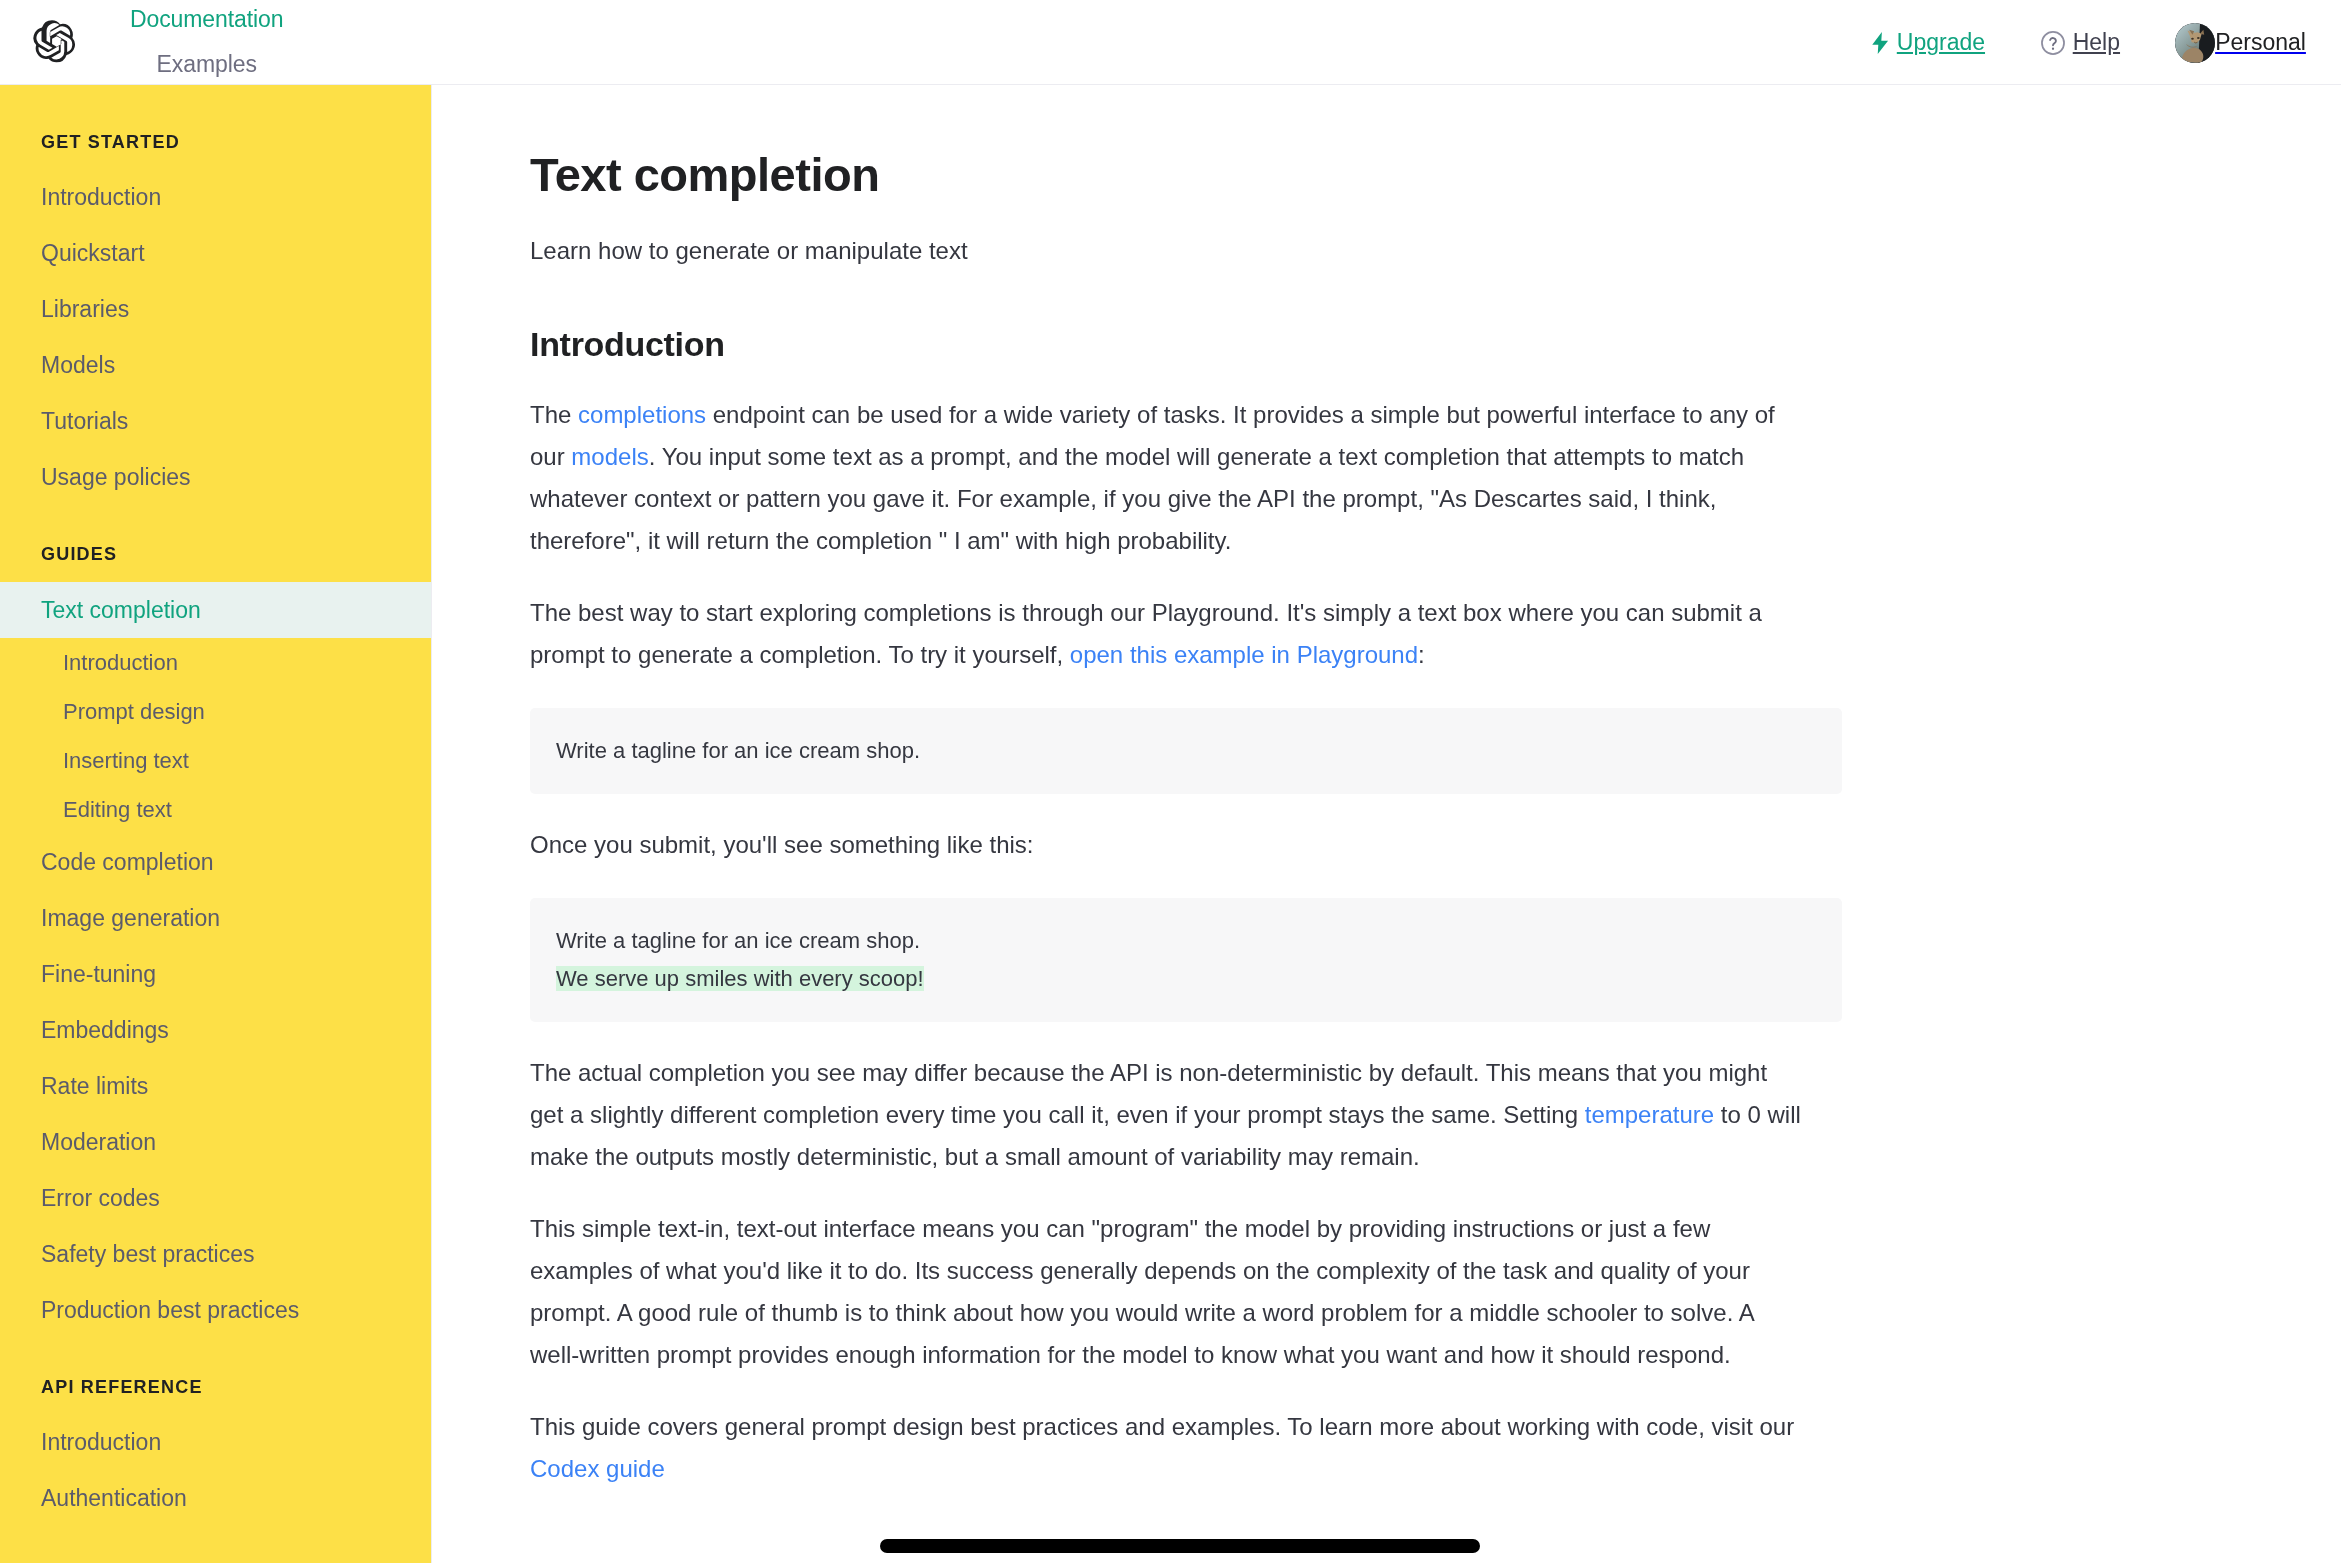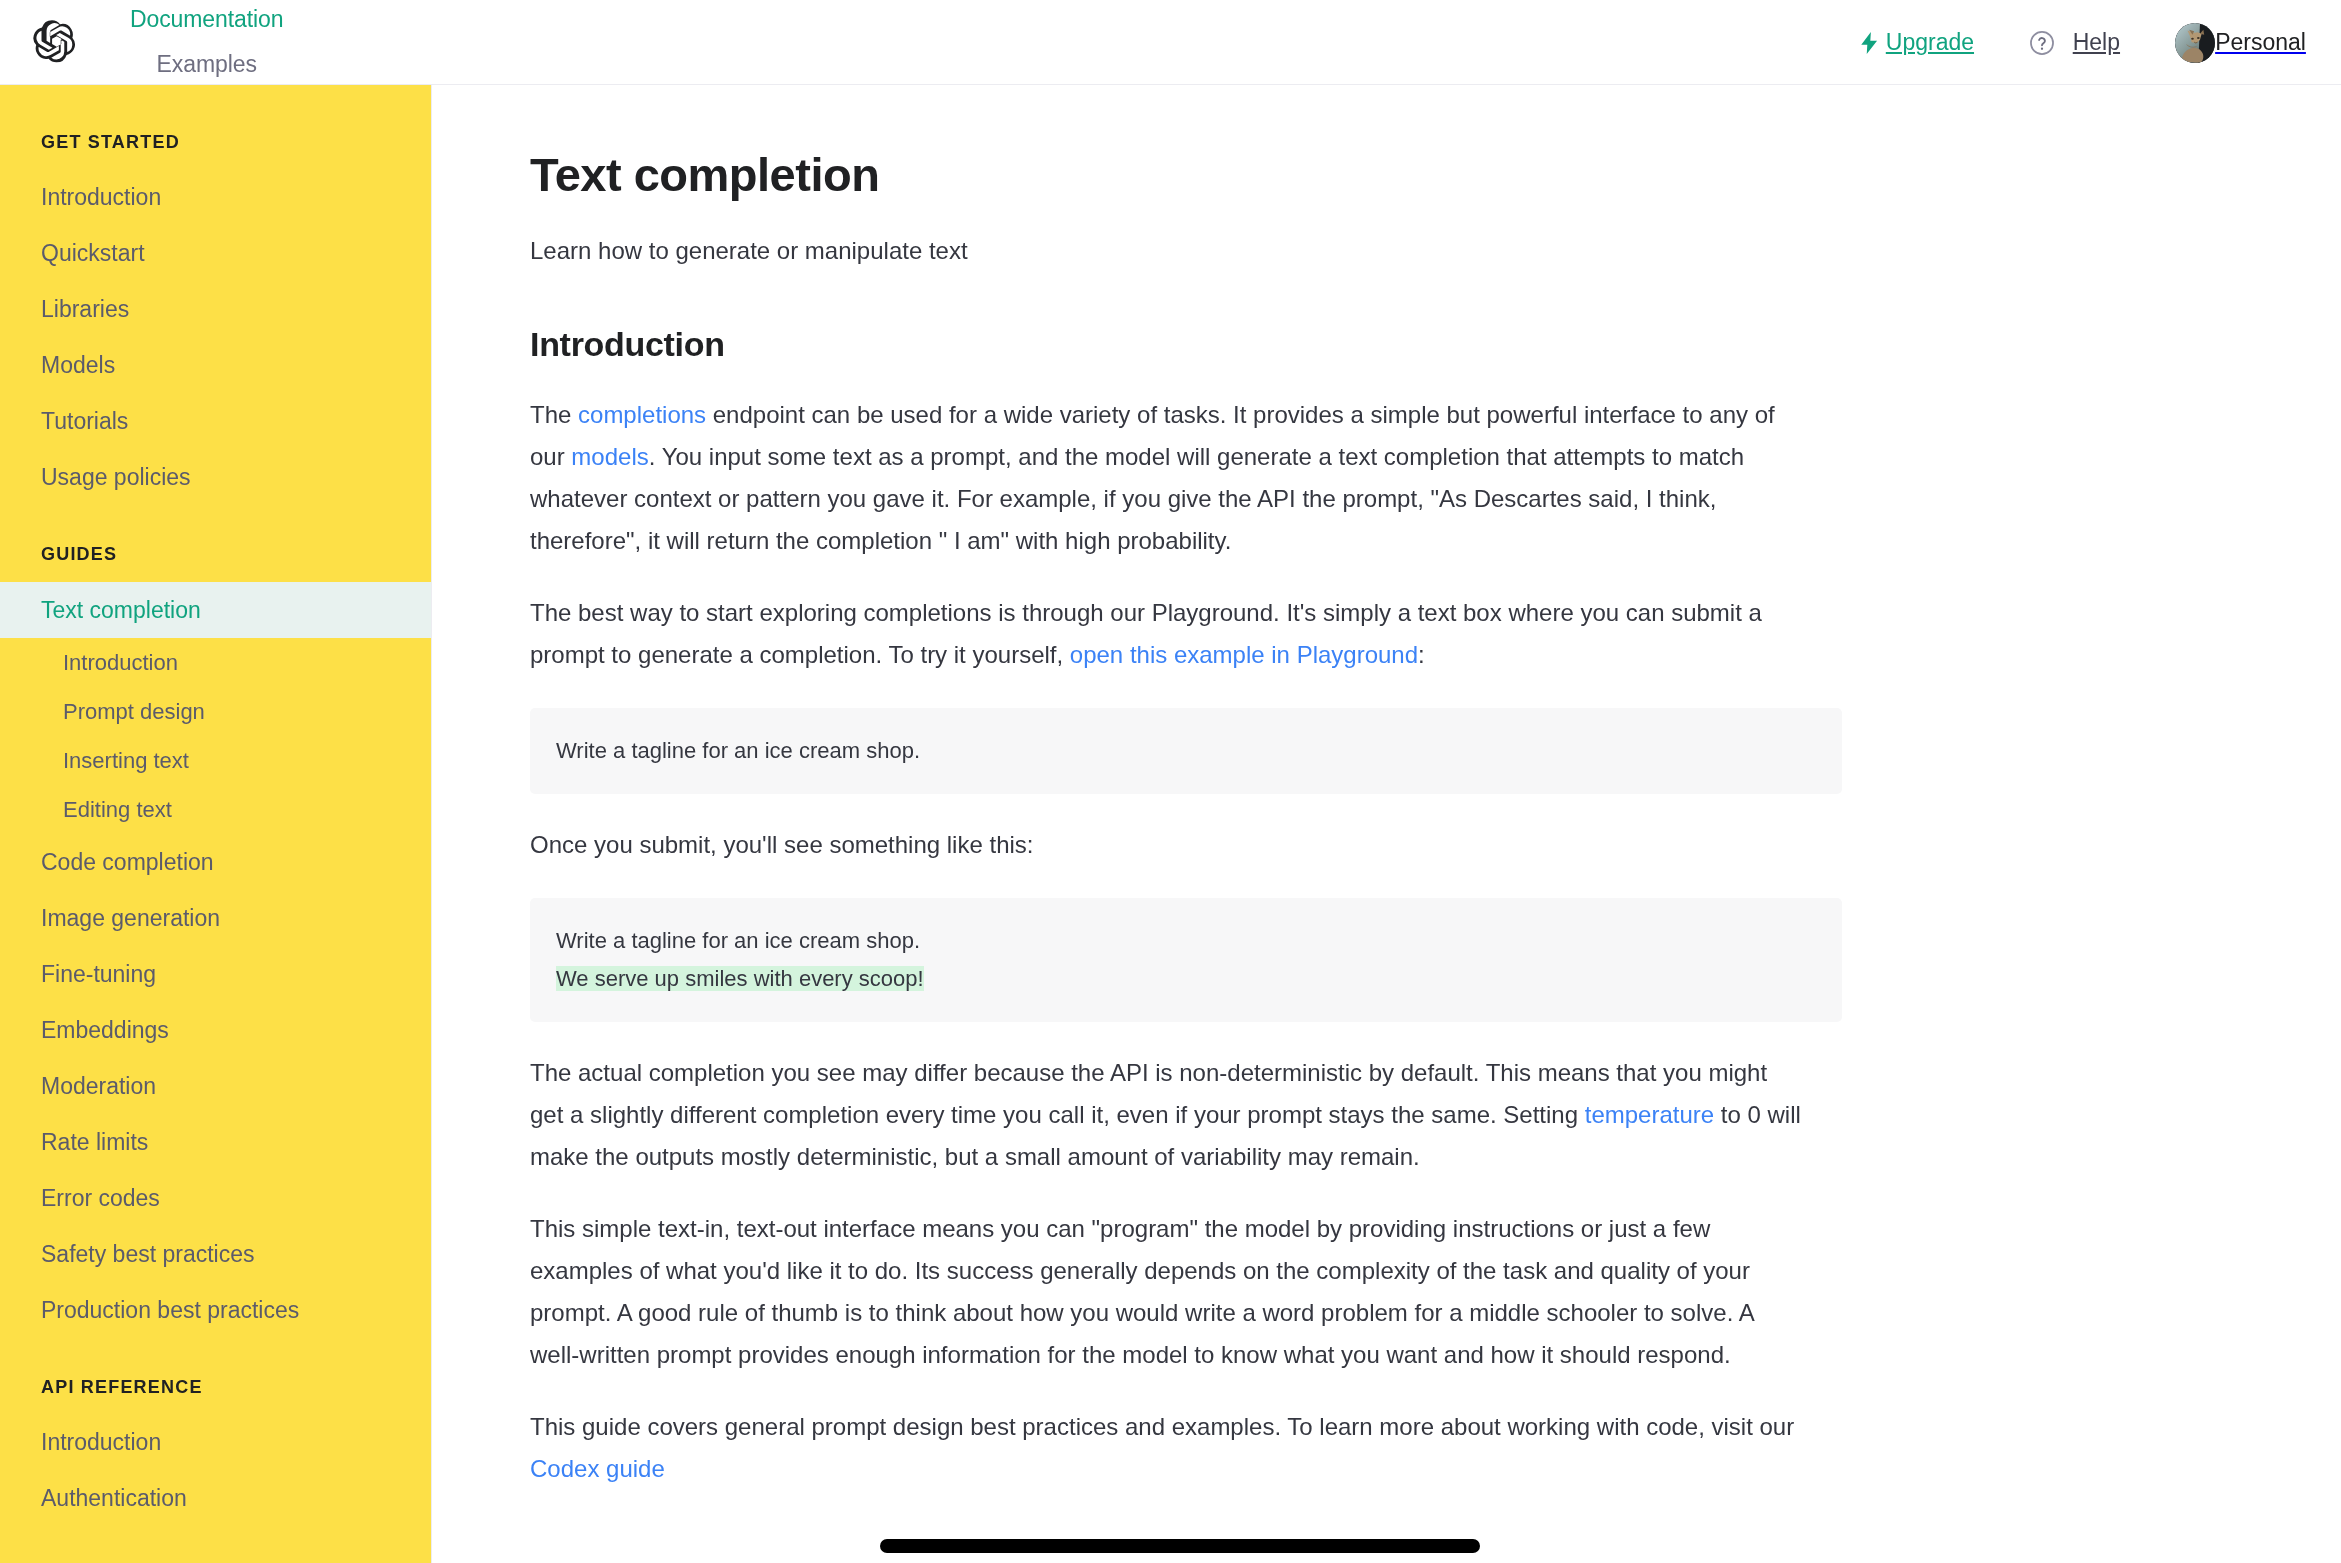--- a/index.html
+++ b/index.html
@@ -65,21 +65,21 @@
     gap: 6.9px;
     color: #10a37f;
     font-size: 23px;
     padding: 5.1px 13.7px;
     white-space: nowrap;
   }
   .bolt-icon { display: block; width: 19px; height: 22px; }
   .help-btn {
     display: flex;
     align-items: center;
-    gap: 18px;
+    gap: 7px;
     color: #40414f;
     font-size: 23px;
     padding: 5.1px 17px;
     margin-left: 24px;
     white-space: nowrap;
     justify-content: space-between;
   }
   .help-circle { width: 26px; height: 26px; display: block; }
   .account-btn {
     display: flex;
@@ -294,22 +294,22 @@
   <div style="height:16.3px"></div>
   <a class="side-item active" href="#">Text completion</a>
   <a class="side-item sub" href="#">Introduction</a>
   <a class="side-item sub" href="#">Prompt design</a>
   <a class="side-item sub" href="#">Inserting text</a>
   <a class="side-item sub" href="#">Editing text</a>
   <a class="side-item" href="#">Code completion</a>
   <a class="side-item" href="#">Image generation</a>
   <a class="side-item" href="#">Fine-tuning</a>
   <a class="side-item" href="#">Embeddings</a>
+  <a class="side-item" href="#">Rate limits</a>
   <a class="side-item" href="#">Moderation</a>
-  <a class="side-item" href="#">Rate limits</a>
   <a class="side-item" href="#">Error codes</a>
   <a class="side-item" href="#">Safety best practices</a>
   <a class="side-item" href="#">Production best practices</a>
 
   <div style="height:39px"></div>
   <div class="side-section-title">API REFERENCE</div>
   <div style="height:16.3px"></div>
   <a class="side-item" href="#">Introduction</a>
   <a class="side-item" href="#">Authentication</a>
 </aside>

